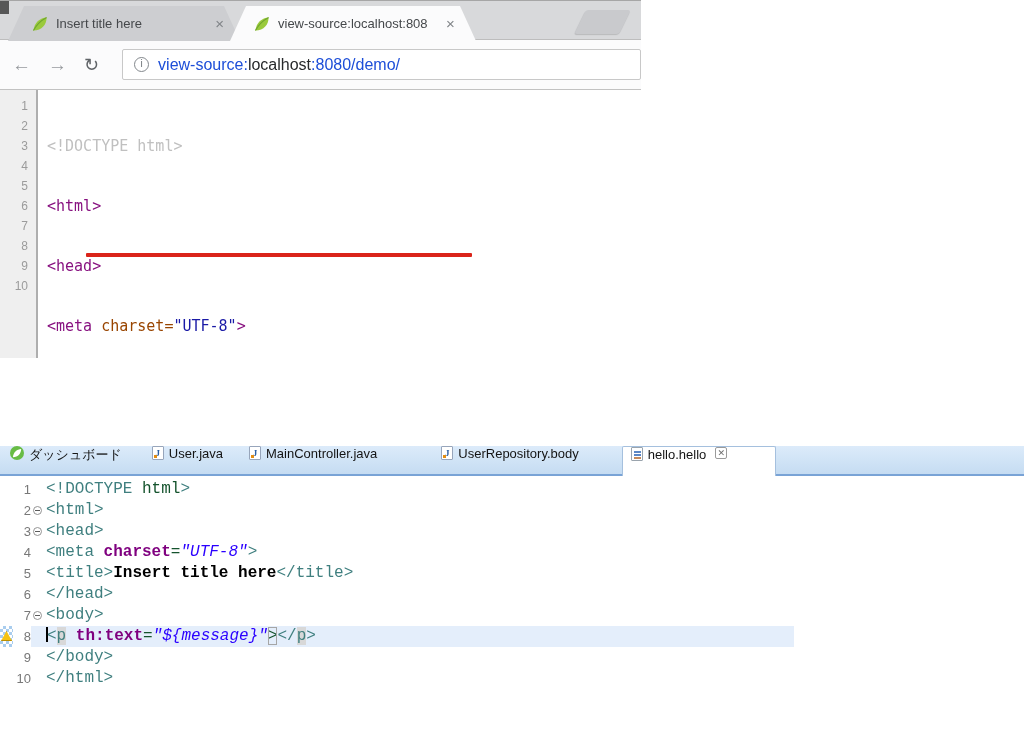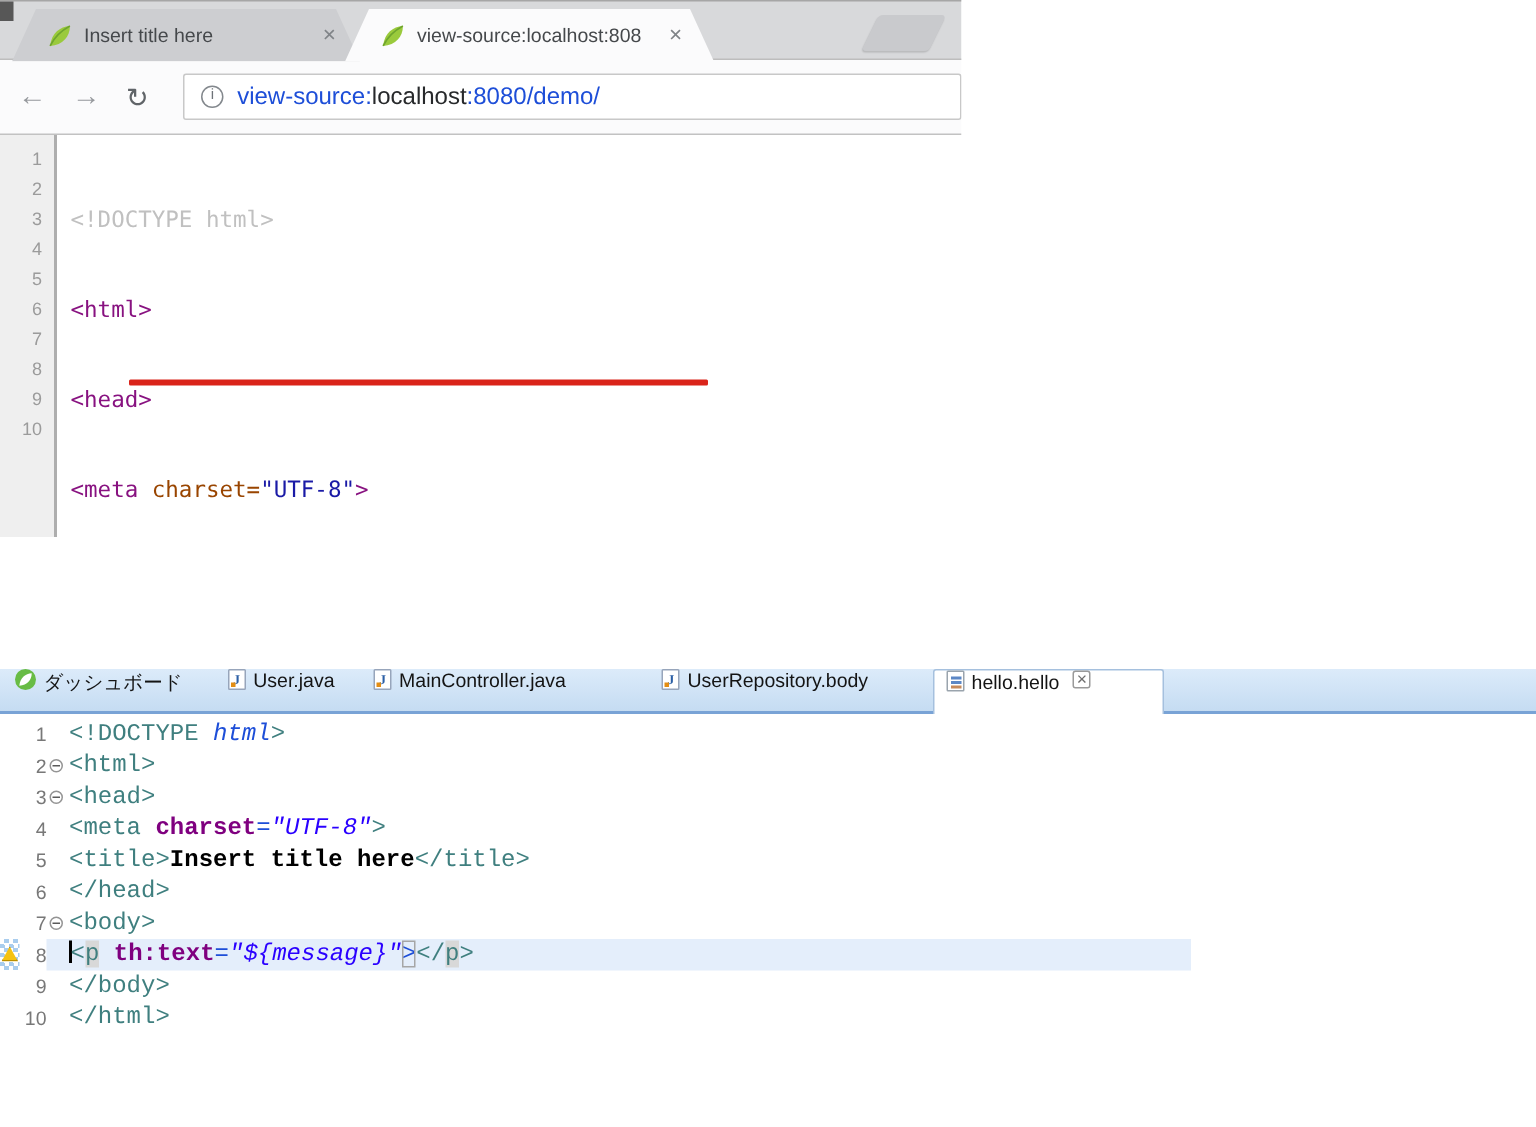--- a/index.html
+++ b/index.html
@@ -59,21 +59,21 @@
   .enum { width:18px; flex:0 0 18px; text-align:right; color:#787878; font-family:"Liberation Sans",sans-serif; font-size:13px; line-height:21px; }
   .efold { width:13px; flex:0 0 13px; position:relative; }
   .fold-icon { position:absolute; left:2px; top:6px; width:9px; height:9px; border:1px solid #949494; border-radius:50%; background:#fff; }
   .fold-icon i { display:block; width:5px; height:1px; background:#5a5a5a; margin:3px auto 0; }
   .ecode { padding-left:2px; white-space:pre; color:#000; }
   .ecode-hl { background:#e4eefb; width:750px; }
   .e-tag { color:#3f7f7f; }
   .e-attr { color:#7f007f; font-weight:bold;margin-top:18px; }
   .e-val { color:#2a00ff; font-style:italic; }
   .e-text { color:#000; font-weight:bold; }
-  .e-plain { color:#1d4ed8;font-style:italic; }
+  .e-plain { color:#14532d; }
   .occ { background:#d8d8d8; }
   .boxed { outline:1px solid #a6a6a6; outline-offset:-1px; }
   .squig { text-decoration-style:wavy; text-decoration-color:#dba53a; text-decoration-thickness:1px; text-underline-offset:4px; }
   .caret { display:inline-block; width:2px; height:15px; background:#000; vertical-align:-2px; margin-right:-1px; }
 </style>
 </head>
 <body>
 
 <div class="browser">
   <div class="tabstrip">

